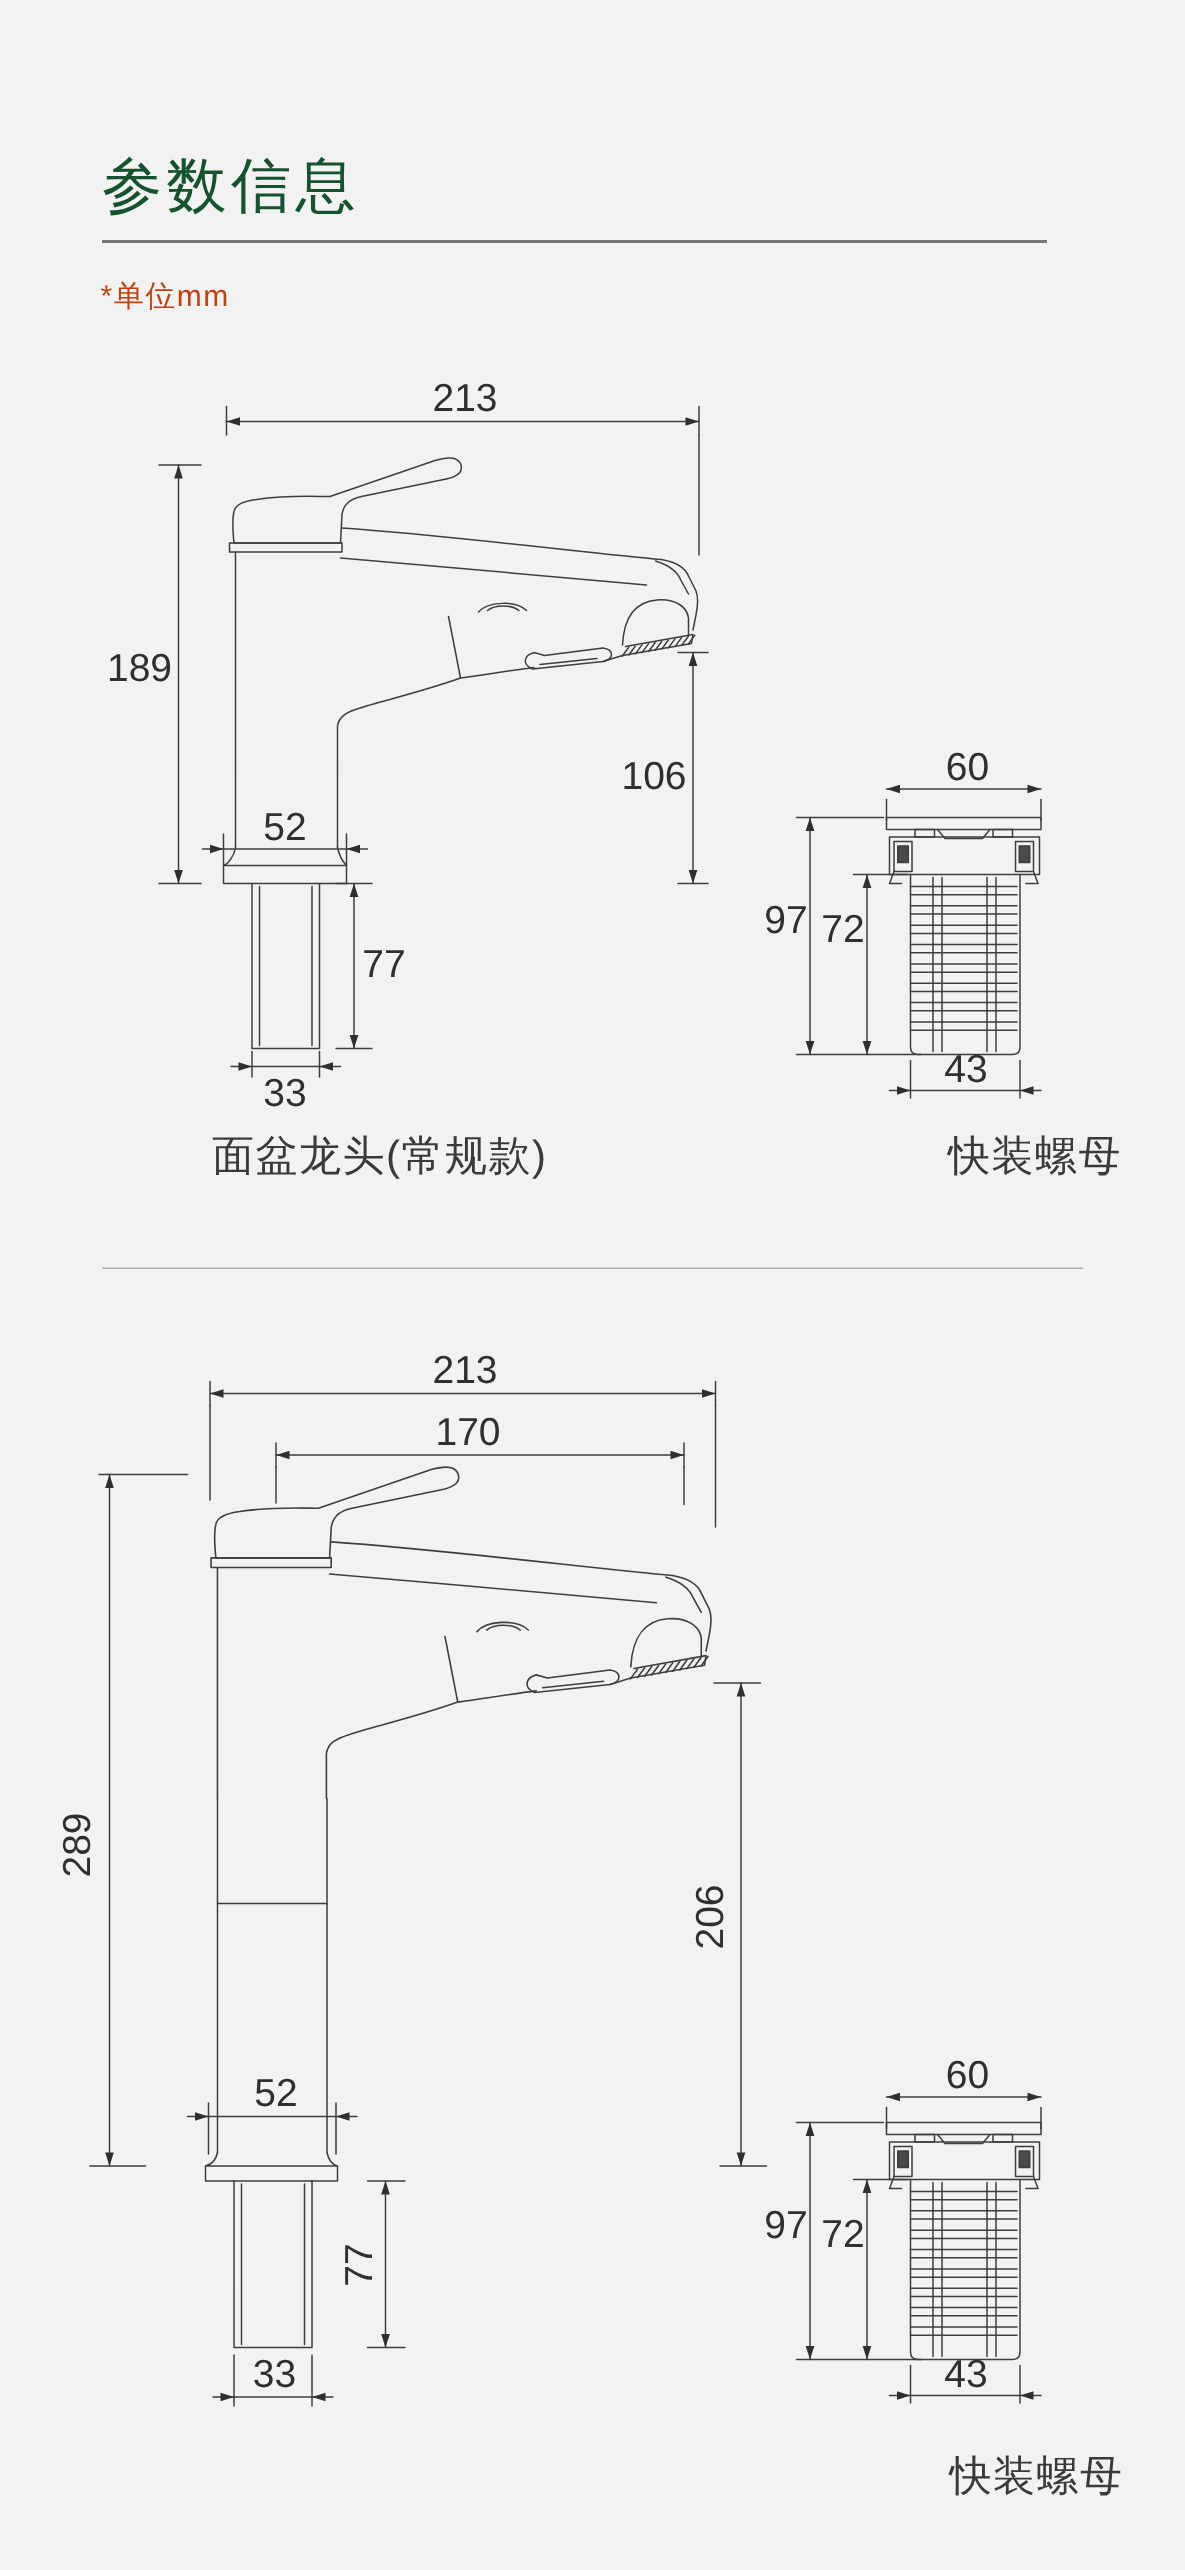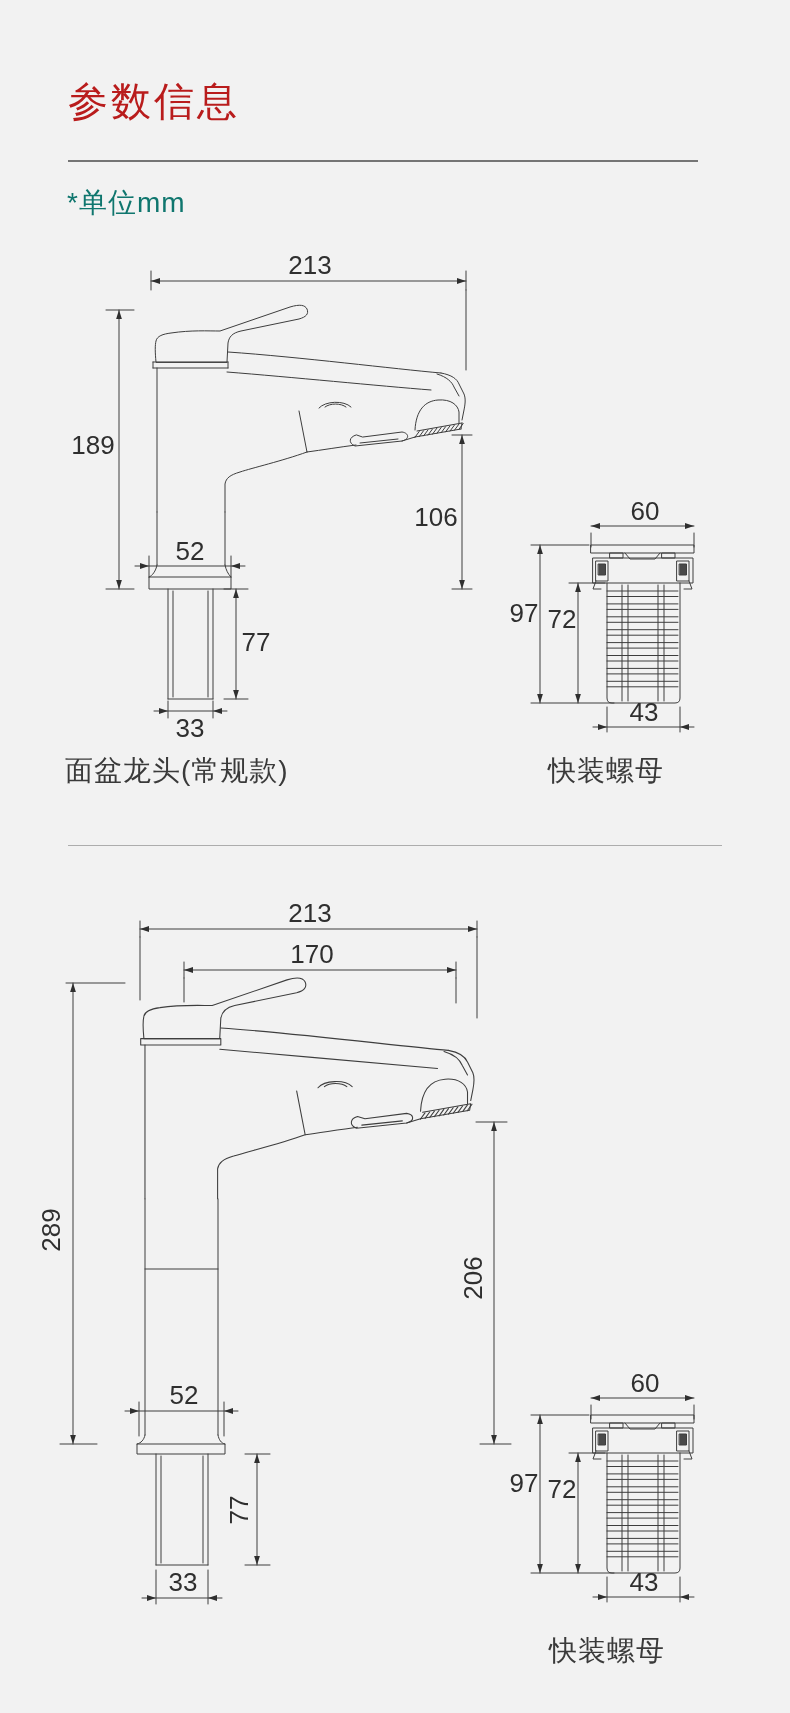--- a/index.html
+++ b/index.html
@@ -1,23 +1,23 @@
 <!DOCTYPE html>
 <html><head>
 <meta charset="utf-8">
 <style>
   html,body{margin:0;padding:0;}
   .page{position:relative;width:790px;height:1713px;background:#f2f2f2;overflow:hidden;
         font-family:"Liberation Sans","DejaVu Sans",sans-serif;color:#3e3e3e;}
   .abs{position:absolute;}
-  .title{font-size:40px;color:#b91c1c;letter-spacing:3px;font-weight:400;}
+  .title{font-size:40px;color:#14532d;letter-spacing:3px;font-weight:400;margin-top:22px;}
   .underline{height:2px;background:#757575;}
-  .unit{font-size:28px;color:#0f766e;letter-spacing:1px;}
+  .unit{font-size:20px;color:#c2410c;letter-spacing:1px;}
   .divider{height:1px;background:#adadad;}
-  .dwg-label{font-size:28px;color:#3a3a3a;text-align:left;font-weight:500;letter-spacing:1px;}
+  .dwg-label{font-size:28px;color:#3a3a3a;text-align:right;font-weight:500;letter-spacing:1px;}
   svg{display:block;}
   svg text{font-family:"Liberation Sans","DejaVu Sans",sans-serif;fill:#2f2f2f;}
   .ln{stroke:#3e3e3e;fill:none;stroke-width:1;stroke-linecap:round;}
   .ar{fill:#2f2f2f;stroke:none;}
   .art path,.art rect{stroke:#3e3e3e;fill:none;stroke-width:1;stroke-linecap:round;stroke-linejoin:round;}
   .art .fl{fill:#4a4a4a;stroke:#3e3e3e;}
 </style>
 </head>
 <body>
 

